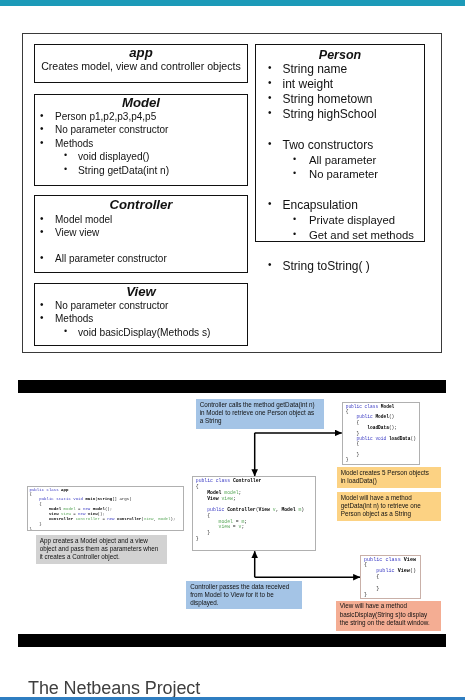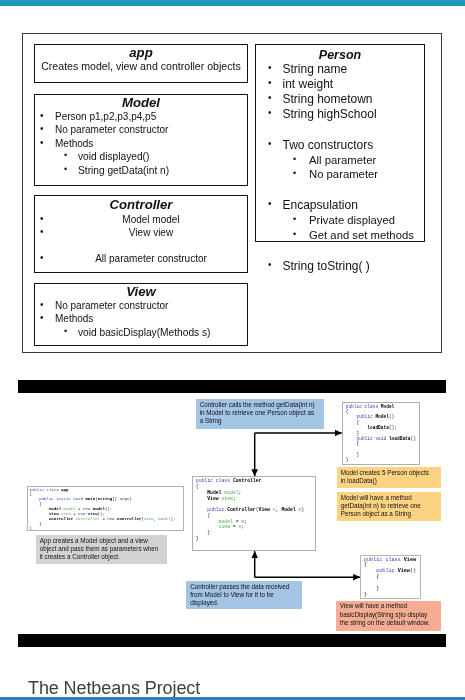--- a/index.html
+++ b/index.html
@@ -20,21 +20,21 @@
   ul.lv1>li.gap{height:7px;padding:0;line-height:7px;}
   ul.lv1>li.gap:before{content:"";display:none;}
 
   #box-app{left:11px;top:10px;width:214px;height:39px;}
   #box-app .cls-title{margin-top:1px;font-size:13.2px;}
   #box-app .cls-sub{font-size:10.6px;}
   #box-model{left:11px;top:60px;width:214px;height:92px;}
   #box-model .cls-title{margin-top:1px;}
   #box-controller{left:11px;top:161px;width:214px;height:78px;}
   #box-controller .cls-title{margin-top:2px;}
-  #box-controller ul.lv1{margin-top:1px;text-align:center;}
+  #box-controller ul.lv1{margin-top:1px;}
   #box-controller ul.lv1>li.gap{height:12px;line-height:12px;}
   #box-view{left:11px;top:249px;width:214px;height:63px;}
   #box-view .cls-title{margin-top:1px;}
   #box-person{left:232px;top:10px;width:170px;height:198px;}
   #box-person .cls-title{margin-top:3px;font-size:12.5px;}
   #box-person ul.lv1{padding-left:12px;}
   #box-person ul.lv1>li{font-size:12px;line-height:14.9px;padding-left:14.5px;}
   #box-person ul.lv2{padding-left:25px;}
   #box-person ul.lv2>li{font-size:11.3px;line-height:14.9px;padding-left:16px;}
   #box-person ul.lv1>li.gap{height:16px;line-height:16px;}

